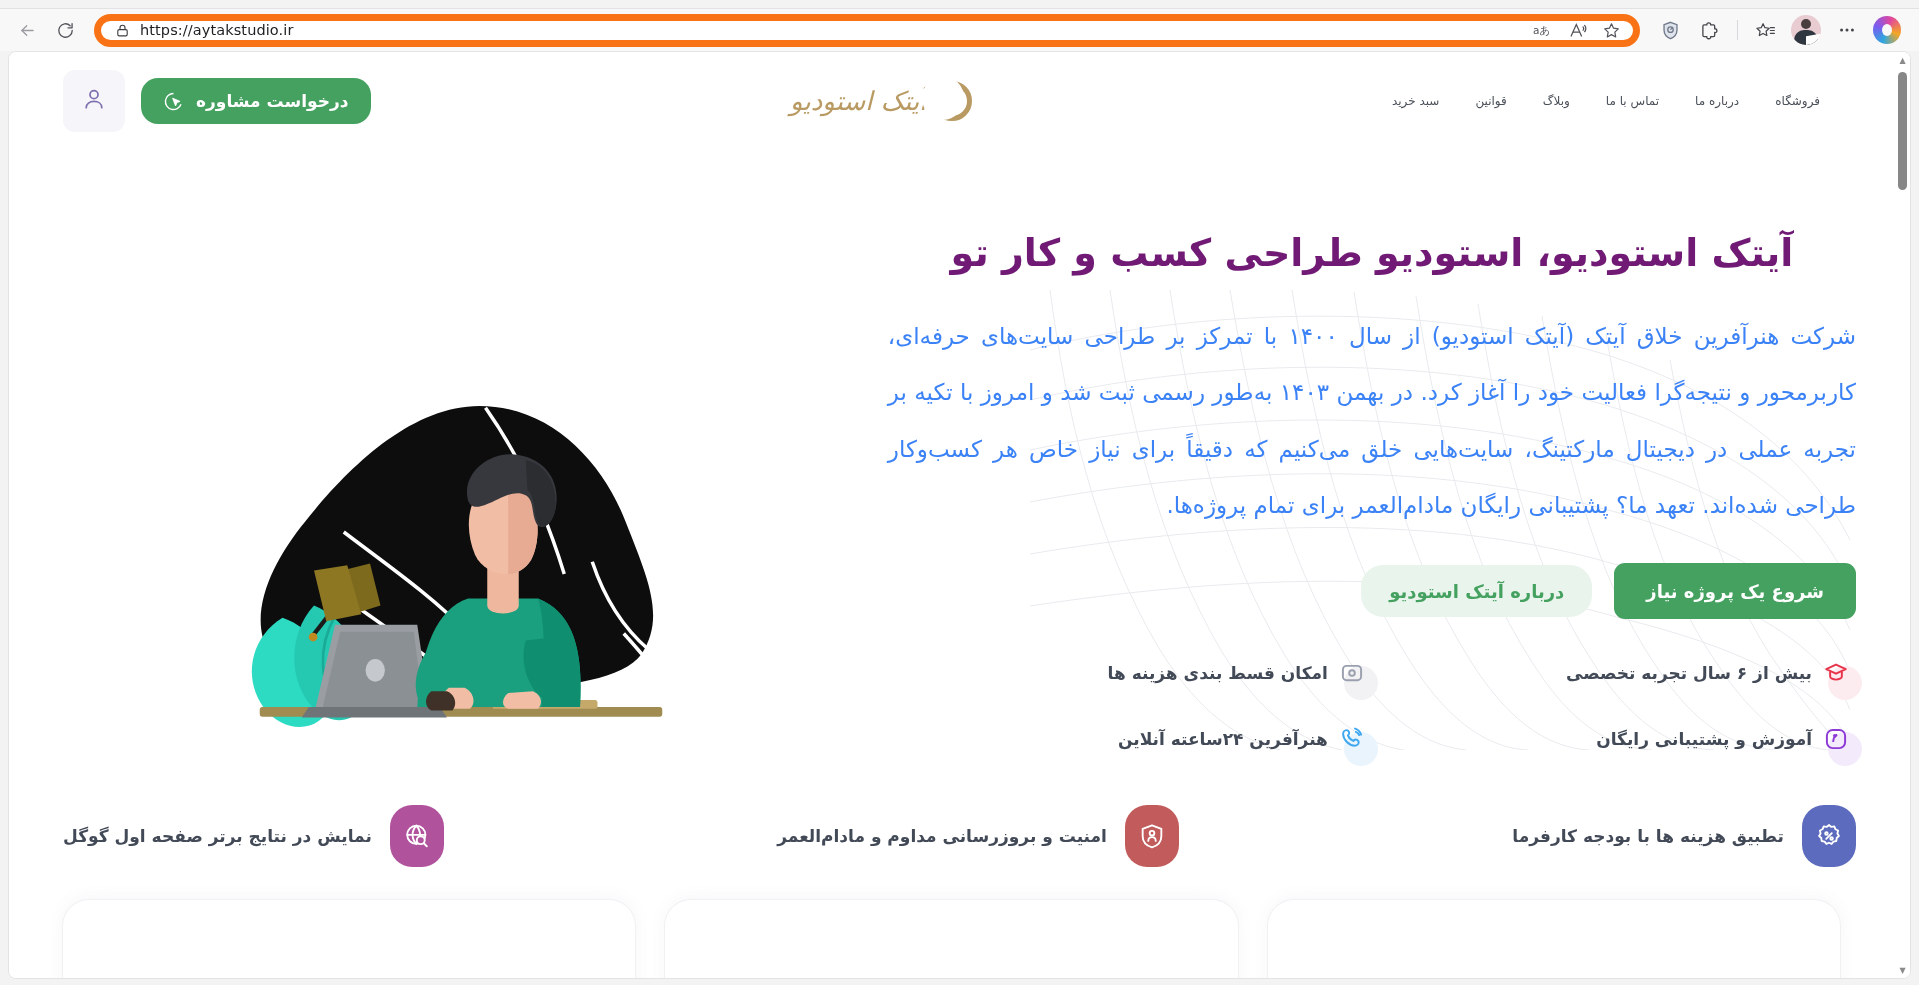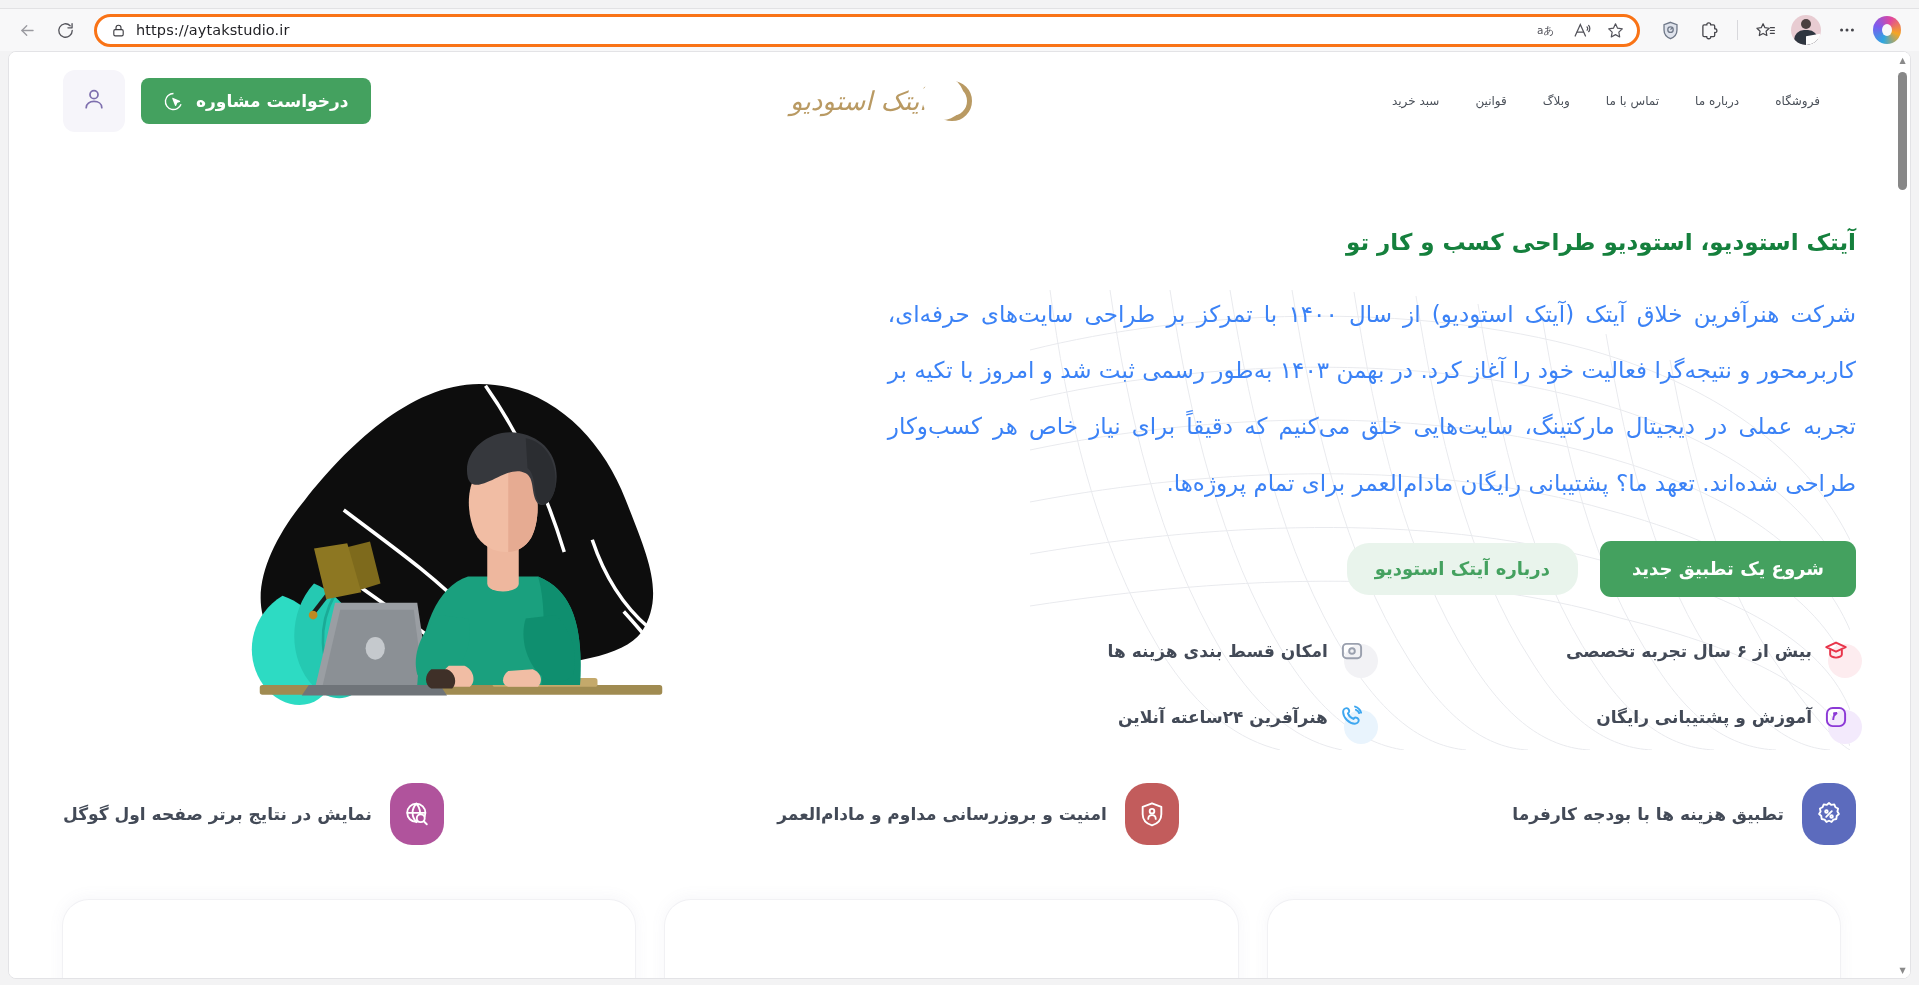--- a/index.html
+++ b/index.html
@@ -37,21 +37,21 @@
     border-radius: 6px;
     color: #6b6b70;
   }
   .navbtn svg { display: block; }
 
   .urlbar {
     flex: 1 1 auto;
     height: 33px;
     margin: 0 8px;
     background: #ffffff;
-    border: 3px solid #f97316;
+    border: 7px solid #f97316;
     border-radius: 17px;
     display: flex; align-items: center;
     padding: 0 6px 0 14px;
     min-width: 0;
   }
   .lock-ico { color: #4a4a4f; display: flex; align-items: center; margin-right: 10px; }
   .url-text {
     flex: 1 1 auto;
     font-size: 14.5px;
     color: #1f1f23;
@@ -184,21 +184,21 @@
     border-radius: 50%;
     background: #ffffff;
   }
   .header-left {
     display: flex; align-items: center; gap: 16px;
     margin-left: 0;
   }
   .btn-consult {
     background: #44a15f;
     color: #ffffff;
-    border-radius: 8px;
+    border-radius: 17px;
     height: 46px;
     padding: 0 22px;
     display: flex; align-items: center; gap: 12px;
     font-size: 17px; font-weight: 700;
     white-space: nowrap;
   }
   .btn-consult svg { display: block; }
   .user-box {
     width: 62px; height: 62px;
     background: #f6f5fa;
@@ -222,24 +222,24 @@
   }
   .hero-mesh {
     position: absolute;
     right: 60px; top: 140px;
     width: 820px; height: 460px;
     z-index: 1;
     pointer-events: none;
     opacity: .55;
   }
   h1.hero-title {
-    font-size: 23px;
+    font-size: 38px;
     font-weight: 800;
-    color: #15803d;
-    text-align: right;
+    color: #701a75;
+    text-align: center;
     line-height: 1.5;
     letter-spacing: .2px;
   }
   p.hero-desc {
     margin-top: 26px;
     font-size: 23px;
     line-height: 2.45;
     color: #3b82f6;
     text-align: justify;
     letter-spacing: .1px;
@@ -503,21 +503,21 @@
             <path d="M576 44 C598 170 626 288 690 378 C730 438 768 458 800 460"></path>
             <path d="M640 70 C662 186 690 296 752 382 C786 430 806 452 820 460"></path>
           </g>
         </svg>
 
         <div class="hero-text">
           <h1 class="hero-title">آیتک استودیو، استودیو طراحی کسب و کار تو</h1>
           <p class="hero-desc">شرکت هنرآفرین خلاق آیتک (آیتک استودیو) از سال ۱۴۰۰ با تمرکز بر طراحی سایت‌های حرفه‌ای، کاربرمحور و نتیجه‌گرا فعالیت خود را آغاز کرد. در بهمن ۱۴۰۳ به‌طور رسمی ثبت شد و امروز با تکیه بر تجربه عملی در دیجیتال مارکتینگ، سایت‌هایی خلق می‌کنیم که دقیقاً برای نیاز خاص هر کسب‌وکار طراحی شده‌اند. تعهد ما؟ پشتیبانی رایگان مادام‌العمر برای تمام پروژه‌ها.</p>
 
           <div class="hero-btns">
-            <div class="btn-primary">شروع یک تطبیق جدید</div>
+            <div class="btn-primary">شروع یک پروژه نیاز</div>
             <div class="btn-ghost">درباره آیتک استودیو</div>
           </div>
 
           <div class="features">
 
             <div class="feature">
               <span class="f-ico">
                 <span class="blob" style="background:#fdecef"></span>
                 <svg width="26" height="26" viewBox="0 0 24 24" fill="none" stroke="#e8344a" stroke-width="1.8" stroke-linejoin="round">
                   <path d="M12 4.2L21 8.4 12 12.6 3 8.4z"></path>

